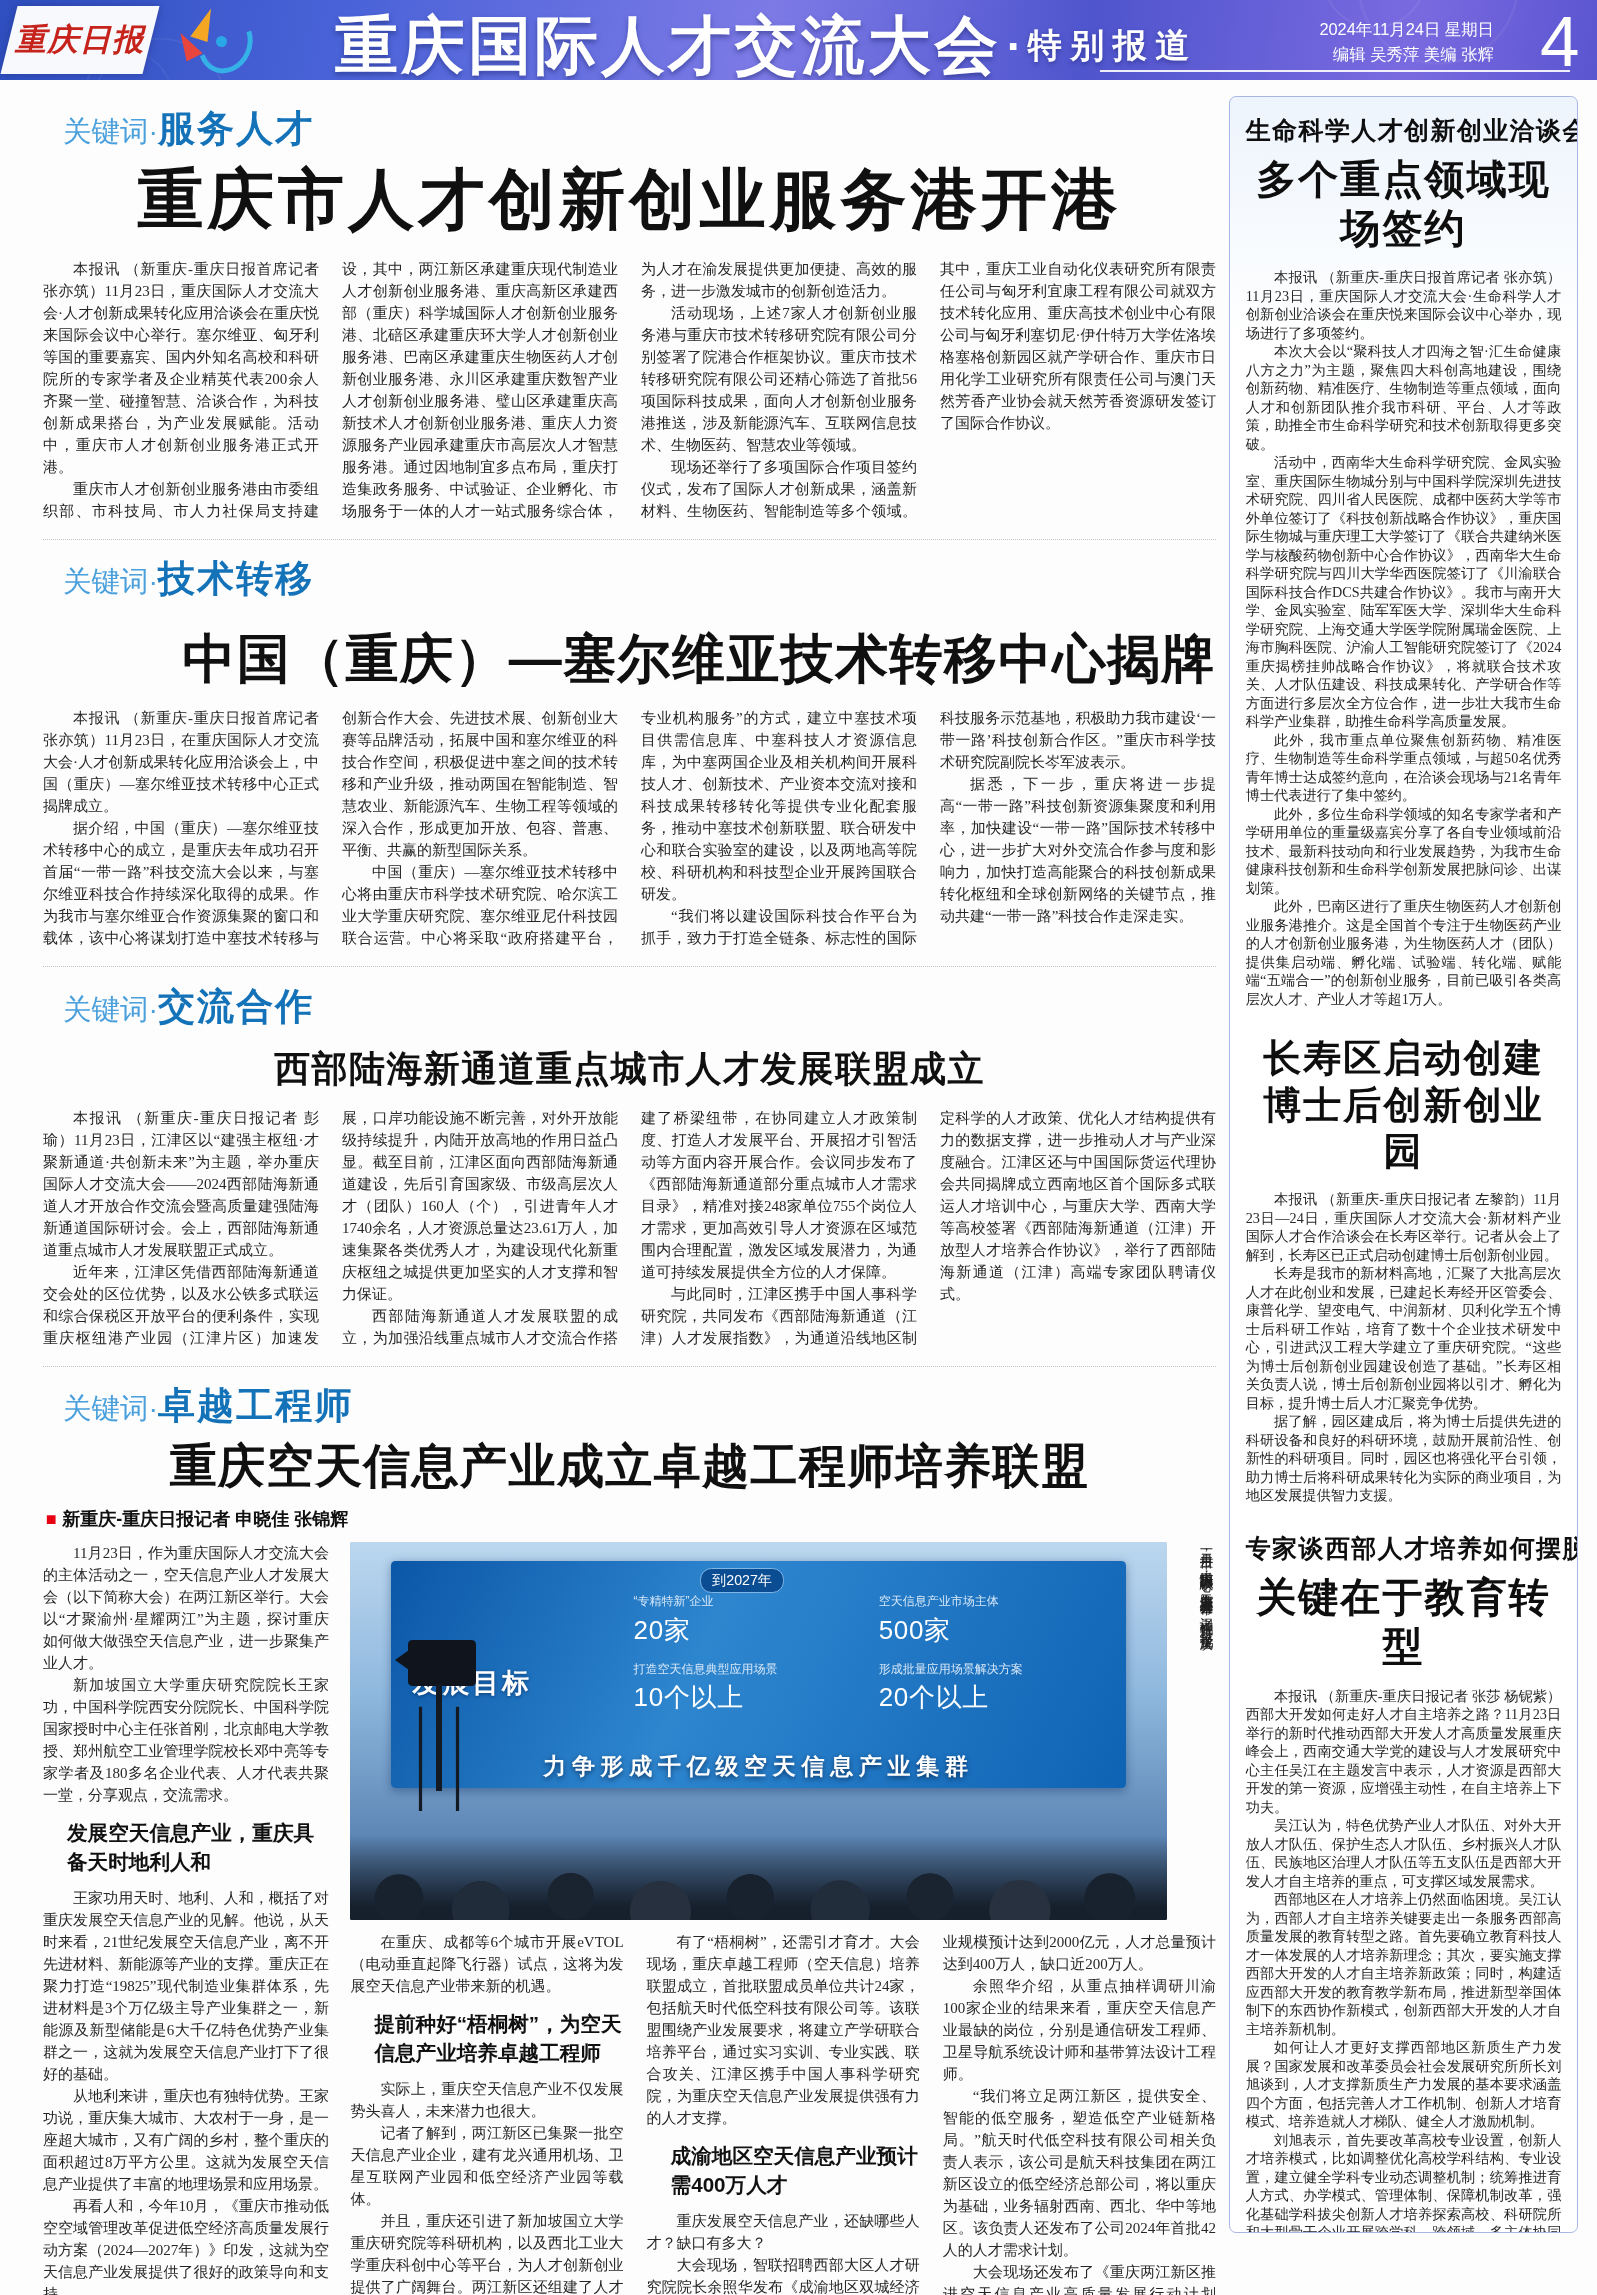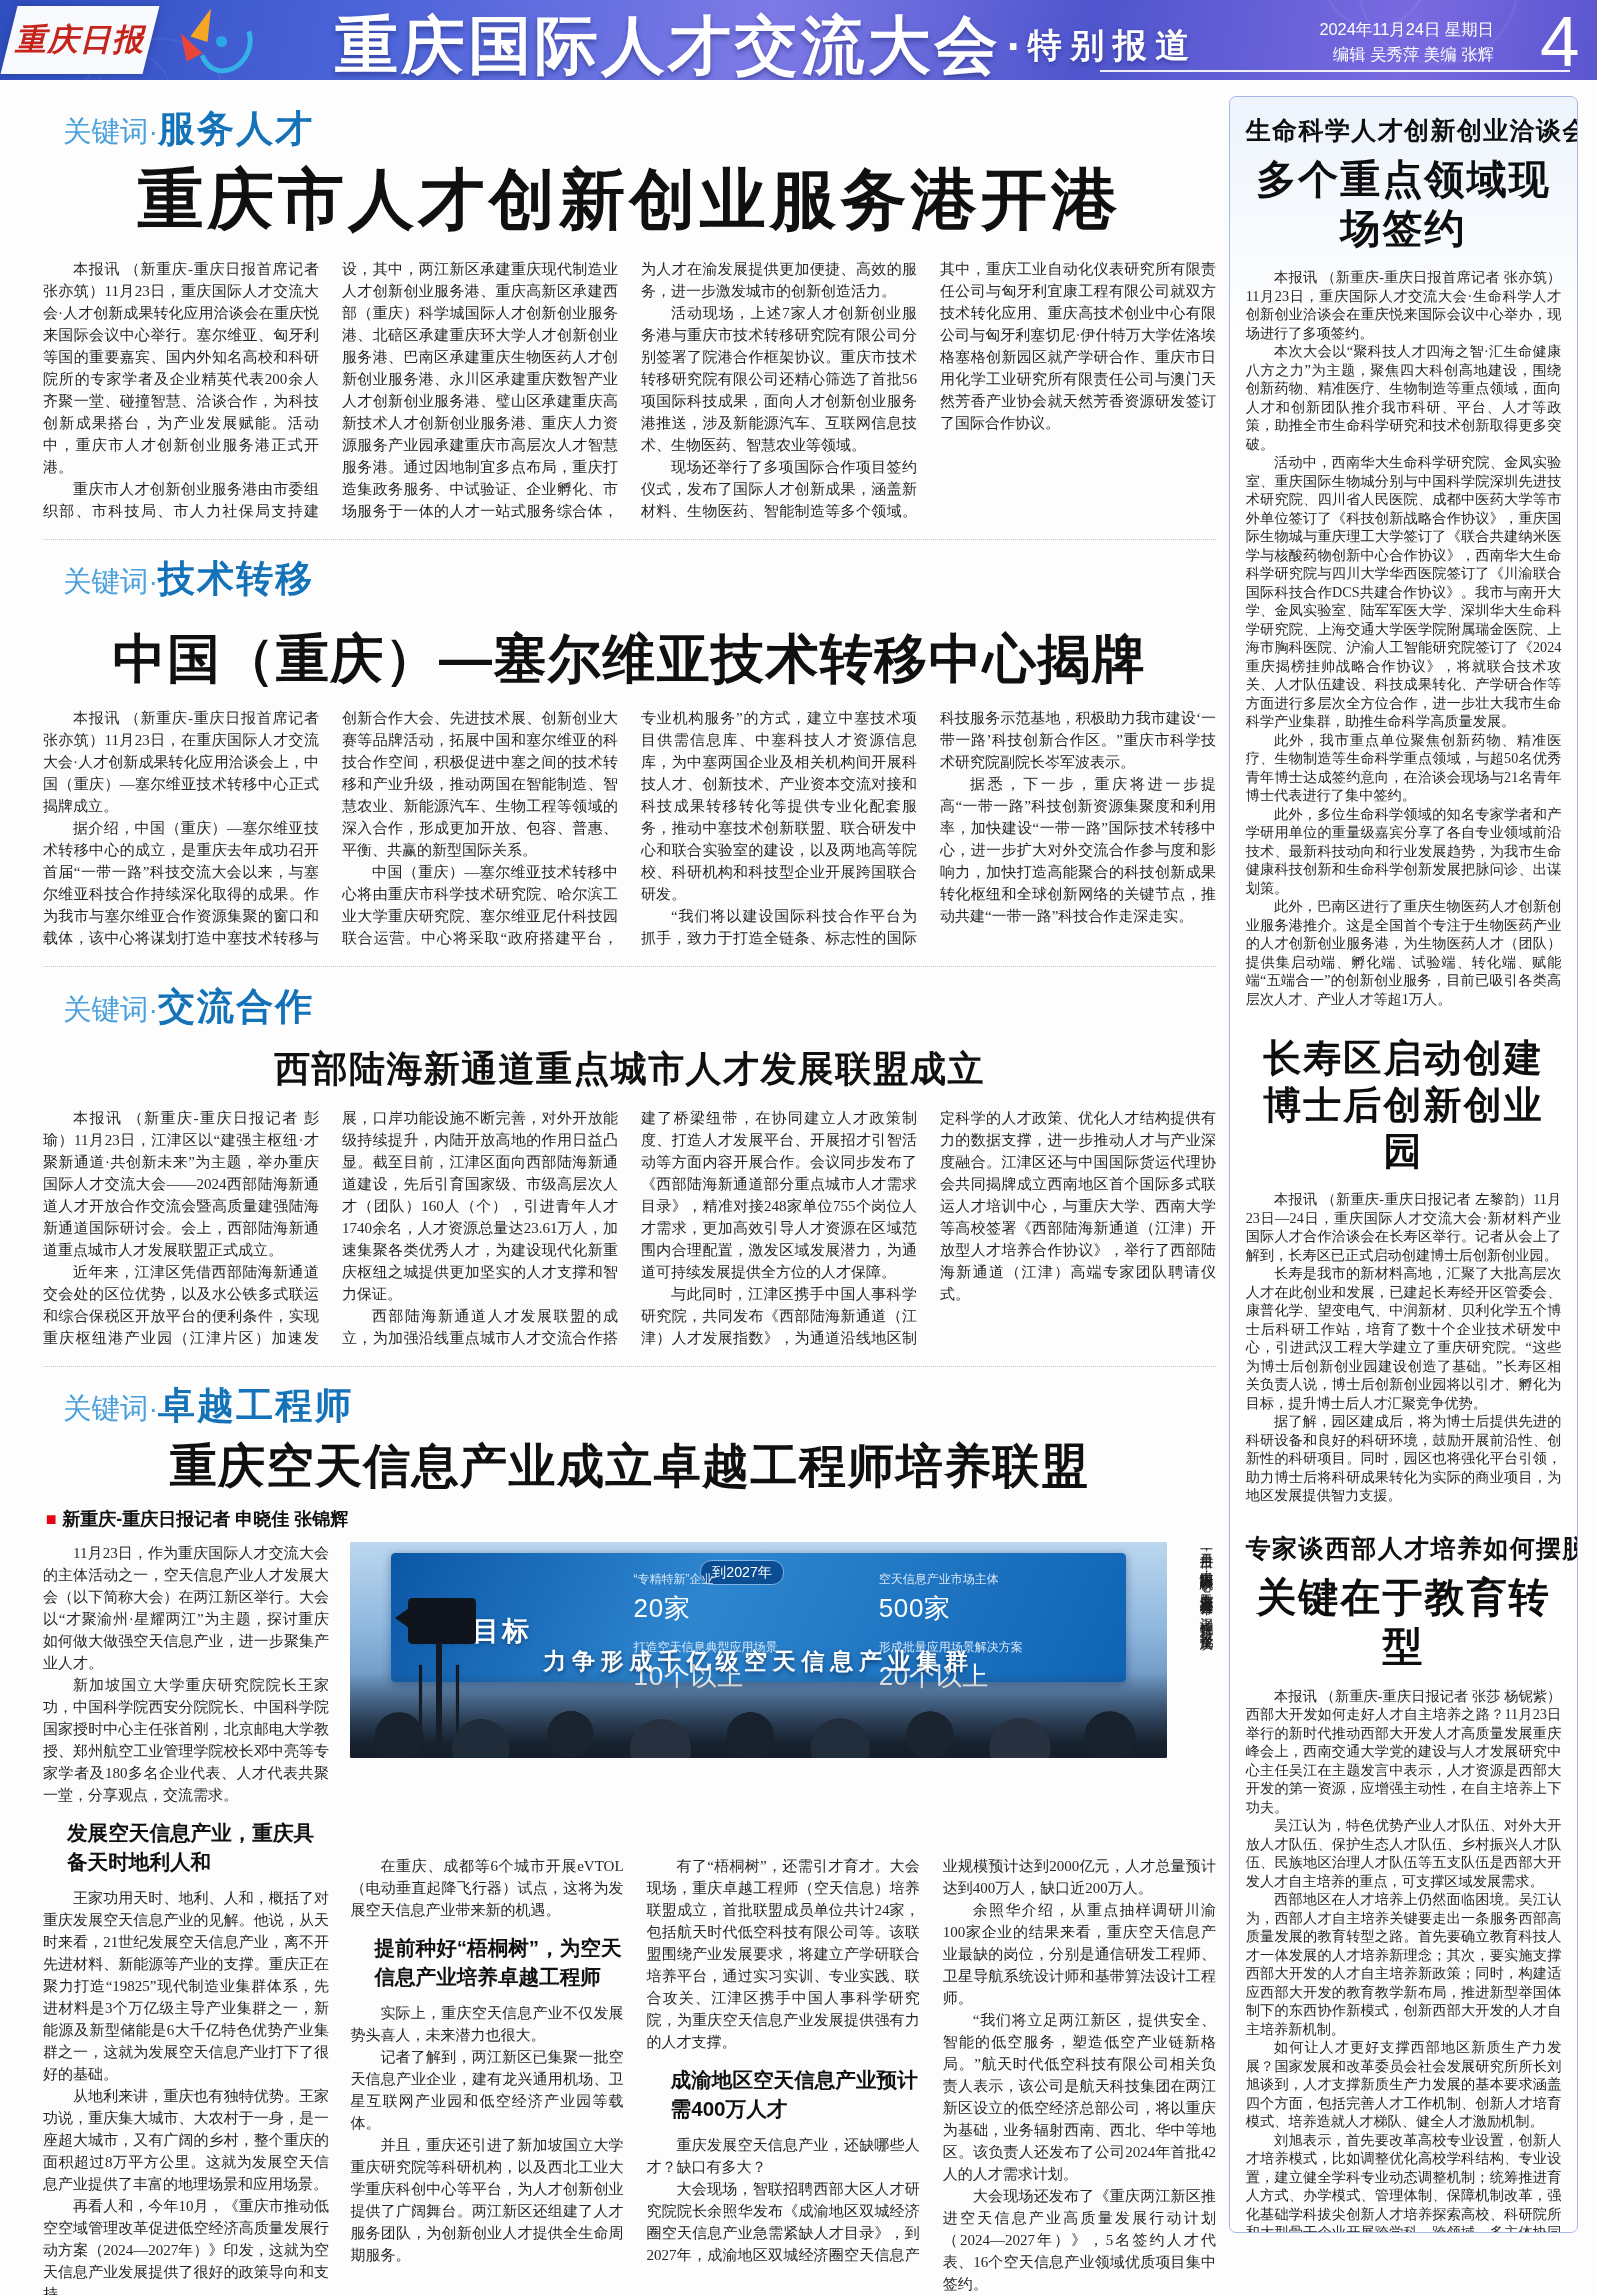--- a/index.html
+++ b/index.html
@@ -66,42 +66,42 @@
   }
 
   
   .story{ padding:5.7px 0 17px; margin-bottom:5.7px; border-bottom:1.4px dotted #c4c4c4; }
   .story.last{ border-bottom:none; }
   .kicker{ margin:2.8px 0 4.3px 20px; font-family:"Liberation Sans",sans-serif; white-space:nowrap; }
   .k-pre{ font-size:28.5px; color:#4aa0dc; font-weight:500; }
   .k-word{ font-size:37px; color:#1473b8; font-weight:900; letter-spacing:2.1px; }
   .headline{ font-family:"Liberation Sans",sans-serif; font-weight:900; color:#101010; line-height:1.18; }
   .h-a1{ font-size:66px; letter-spacing:4.3px; text-align:center; margin:7.1px 0 18.5px; }
-  .h-a2{ font-size:53px; letter-spacing:1.4px; text-align:center; margin:24px 0 17px; }
+  .h-a2{ font-size:53px; letter-spacing:1.4px; text-align:right; margin:24px 0 17px; }
   .h-a3{ font-size:36px; letter-spacing:1.4px; text-align:center; margin:16px 0 17px; }
   .h-a4{ font-size:47px; letter-spacing:1.4px; text-align:center; margin:7.1px 0 13px; }
   .body{ font-size:15px; line-height:22px; text-align:justify; color:#262626; }
   .cols-4{ column-count:4; column-gap:23px; }
   .cols-3{ column-count:3; column-gap:23px; }
   .para{ text-indent:2em; }
   .subhead{
     font-family:"Liberation Sans",sans-serif; font-size:20.6px; line-height:1.4; font-weight:900;
     color:#101010; margin:13px 0 10px; text-indent:0; text-align:left; padding-left:24px;
     break-inside:avoid;
   }
   .byline{ font-family:"Liberation Sans",sans-serif; font-size:18px; font-weight:700; color:#101010; margin:1.4px 0 11.4px 2.8px; }
   .byline .sq{ color:#e60012; margin-right:5.7px; font-style:normal; }
 
   
   .a4-grid{ display:flex; gap:21.4px; }
   .a4-left{ width:286px; flex:none; }
   .a4-right{ flex:1; min-width:0; }
   .photo-wrap{ display:flex; gap:8.5px; margin-bottom:11.4px; }
   .photo{
-    position:relative; flex:1; height:216px; overflow:hidden; border-radius:1.4px;
+    position:relative; flex:1; height:378px; overflow:hidden; border-radius:1.4px;
     background:linear-gradient(180deg,#bcd7ef 0%,#8fb8de 40%,#5d86b5 78%,#3e5c82 100%);
   }
   .screen{
     position:absolute; left:5%; right:5%; top:5%; height:60%;
     background:linear-gradient(115deg,#0b57a7 0%,#2e86cf 42%,#0f63b4 100%);
     border-radius:4.3px; box-shadow:0 2.8px 10px rgba(10,40,90,.4); color:#fff;
   }
   .yr-tag{
     position:absolute; top:7.1px; left:42%; font-family:"Liberation Sans",sans-serif;
     font-size:14.2px; padding:2.1px 11.4px; background:#0a4d92; border:0.7px solid #7fb6e6;

